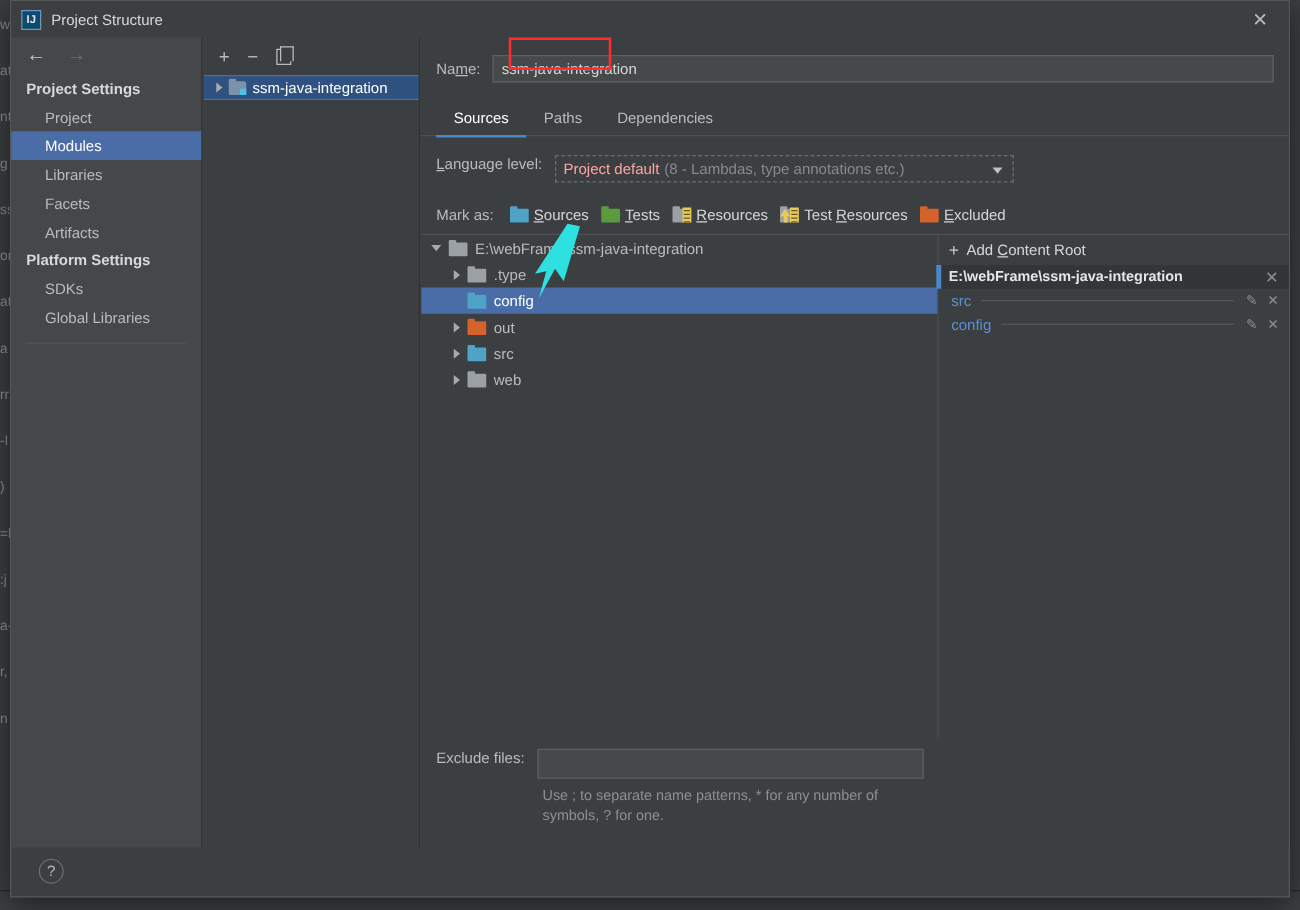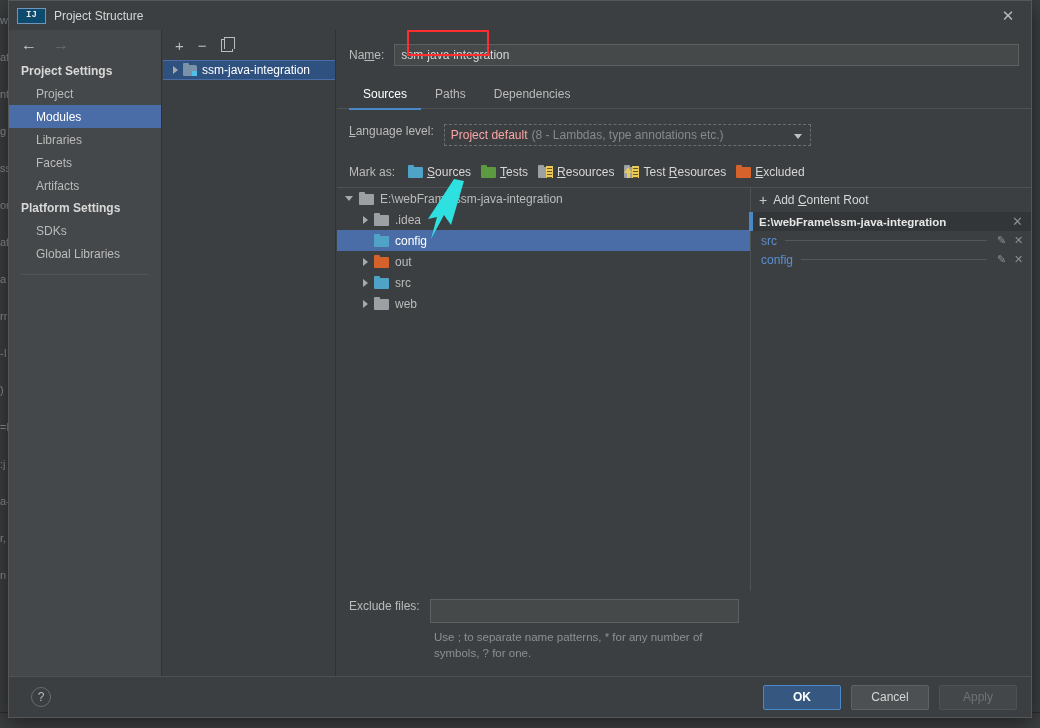--- a/index.html
+++ b/index.html
@@ -52,25 +52,25 @@
     background: #3c3f41;
     border: 1px solid #565656;
     box-shadow: 0 4px 22px rgba(0,0,0,0.55);
   }
   #titlebar {
     position: absolute; left: 0; top: 0; width: 100%; height: 29px;
     background: #3c3f41;
     display: flex; align-items: center;
   }
   #title-icon {
-    width: 29px; height: 16px; margin-left: 8px; margin-right: 8px;
+    width: 16px; height: 16px; margin-left: 8px; margin-right: 8px;
     background: #0c4a6e; border: 1px solid #7394b8;
     display: flex; align-items: center; justify-content: center;
     font-size: 9px; font-weight: bold; color: #e6e6e6;
-    font-family: Liberation Mono, monospace; line-height: 1;
+    font-family: Liberation Sans, sans-serif; line-height: 1;
   }
   #title-text { font-size: 12px; color: #d6d6d6; }
   #title-close {
     position: absolute; right: 0px; top: 0px; width: 46px; height: 29px;
     display: flex; align-items: center; justify-content: center;
     font-size: 15px; color: #b9b9b9; cursor: default;
   }
 
   
   #sidebar {
@@ -479,21 +479,21 @@
             <span class="body"></span>
           </span>
           <span>E:\webFrame\ssm-java-integration</span>
         </div>
         <div class="tnode" style="padding-left: 26px;">
           <span class="ind tri"></span>
           <span class="tn-icon gray">
             <span class="tab-t"></span>
             <span class="body"></span>
           </span>
-          <span>.idea</span>
+          <span>.type</span>
         </div>
         <div class="tnode selected" style="padding-left: 26px;">
           <span class="ind" style="width: 5px; height: 8px;"></span>
           <span class="tn-icon blue">
             <span class="tab-t"></span>
             <span class="body"></span>
           </span>
           <span>config</span>
         </div>
         <div class="tnode" style="padding-left: 26px;">
@@ -549,23 +549,18 @@
 
     <div id="exclude-block">
       <div class="exc-row">
         <span class="lbl">Exclude files:</span>
         <input id="exclude-input" class="text-input" type="text" value="" style="">
       </div>
       <div id="exclude-hint">Use ; to separate name patterns, * for any number of symbols, ? for one.</div>
     </div>
   </div>
 
-  <div id="footer">
-    <div class="btn primary">OK</div>
-    <div class="btn">Cancel</div>
-    <div class="btn disabled">Apply</div>
-  </div>
   <div id="help-btn">?</div>
 
   <svg id="cyan-arrow" viewBox="0 0 50 62">
     <polygon points="40,2 27,46 20,36 7,60 13,38 4,40 30,0" fill="#2ee0e0"></polygon>
   </svg>
 </div>
 
 </body></html>

